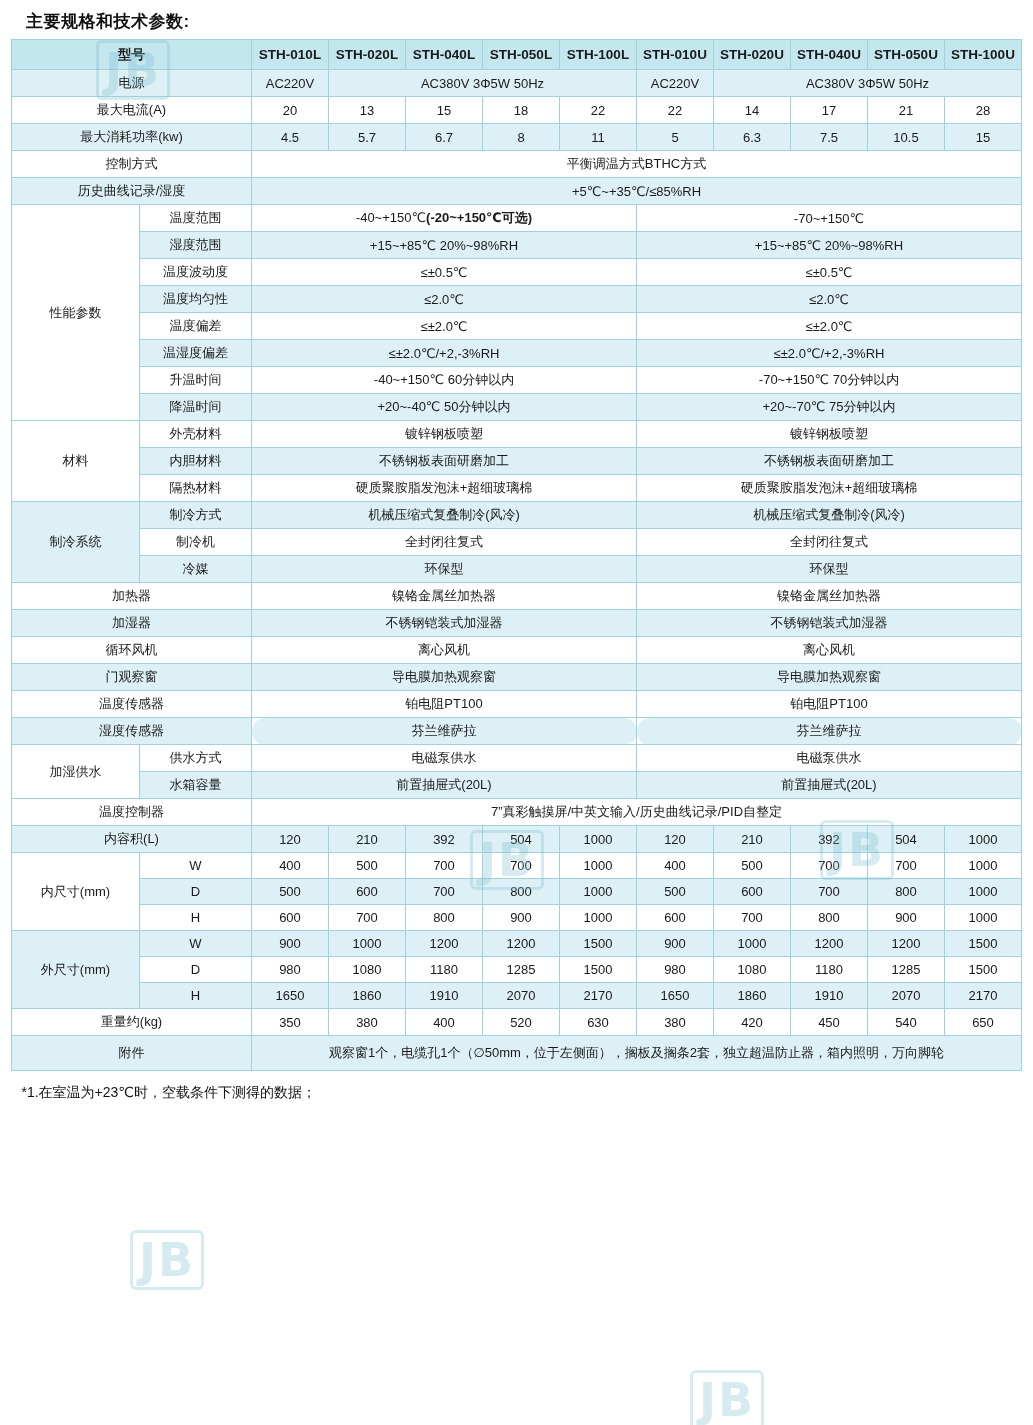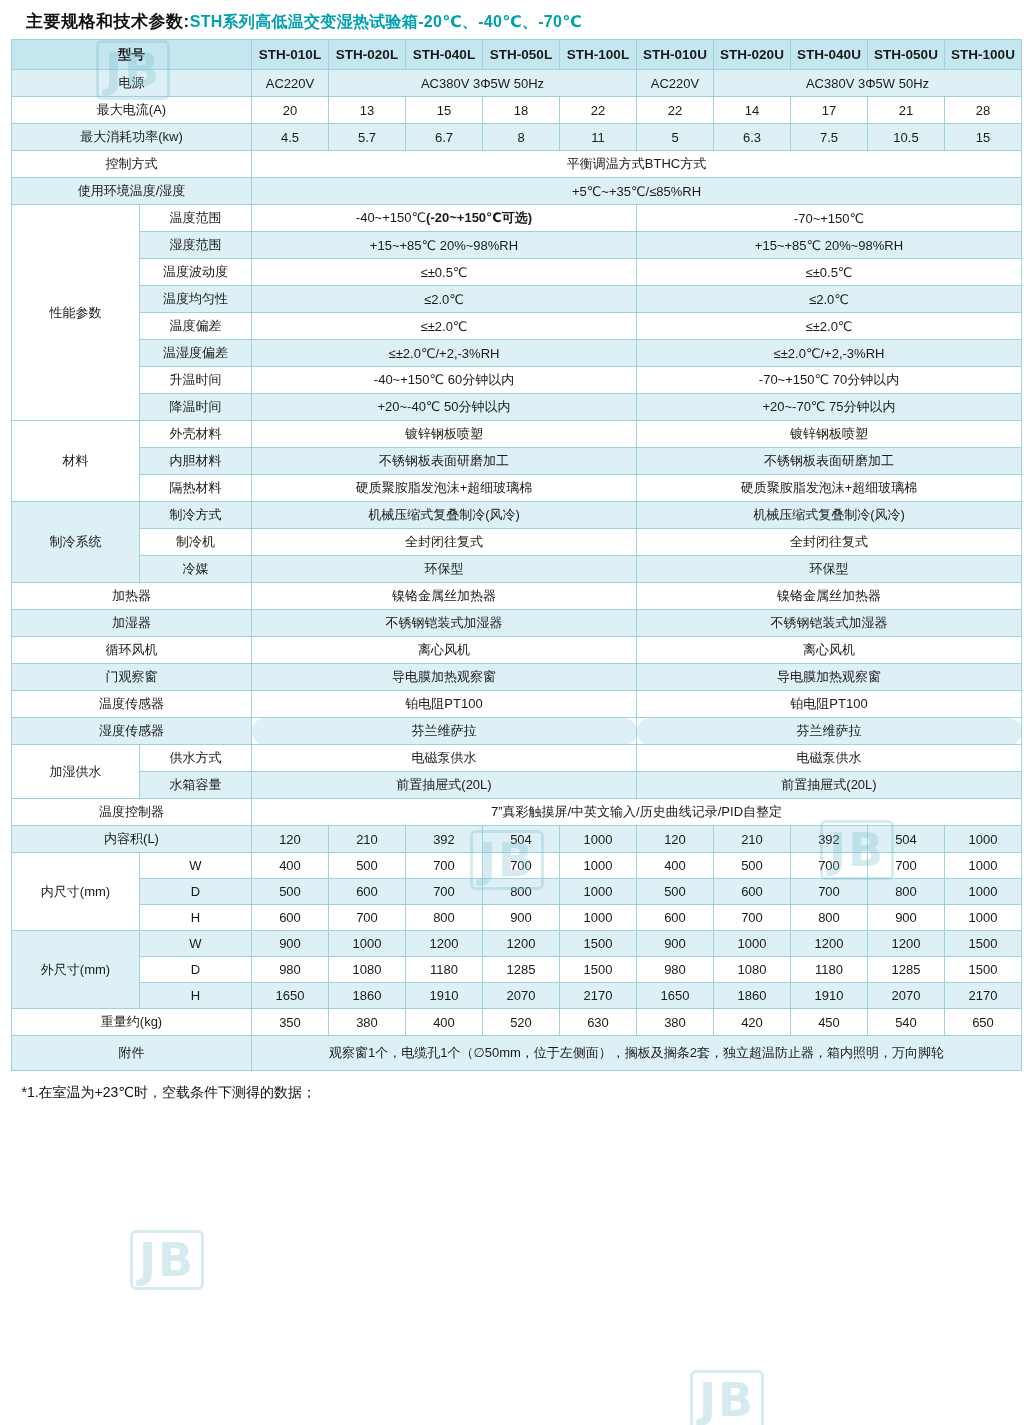--- a/index.html
+++ b/index.html
@@ -112,21 +112,20 @@
 <div class="page">
 
   <div class="wm" style="left:96px; top:40px;"><span class="box">JB</span></div>
   <div class="wm" style="left:470px; top:830px;"><span class="box">JB</span></div>
   <div class="wm" style="left:130px; top:1230px;"><span class="box">JB</span></div>
   <div class="wm" style="left:690px; top:1370px;"><span class="box">JB</span></div>
   <div class="wm" style="left:820px; top:820px;"><span class="box">JB</span></div>
 
   <div class="header">
     <div class="header-title">主要规格和技术参数:</div>
-    <div class="header-model">STH系列高低温交变湿热试验箱-20℃、-40℃、-70℃</div>
   </div>
 
   <table class="spec">
     <colgroup>
       <col style="width:128px">
       <col style="width:112px">
       <col style="width:77px">
         <col style="width:77px">
         <col style="width:77px">
         <col style="width:77px">
@@ -182,21 +181,21 @@
           <td>6.3</td>
           <td>7.5</td>
           <td>10.5</td>
           <td>15</td>
         </tr>
         <tr class="band-a">
           <td colspan="2" class="lbl">控制方式</td>
           <td colspan="10">平衡调温方式BTHC方式</td>
         </tr>
         <tr class="band-b">
-          <td colspan="2" class="lbl">使用环境温度/湿度</td>
+          <td colspan="2" class="lbl">历史曲线记录/湿度</td>
           <td colspan="10">+5℃~+35℃/≤85%RH</td>
         </tr>
         <tr class="band-a">
           <td rowspan="8" class="lbl">性能参数</td>
           <td class="lbl2">温度范围</td>
           <td colspan="5">-40~+150℃<b>(-20~+150℃可选)</b></td>
           <td colspan="5">-70~+150℃</td>
         </tr>
         <tr class="band-b">
           <td class="lbl2">湿度范围</td>

